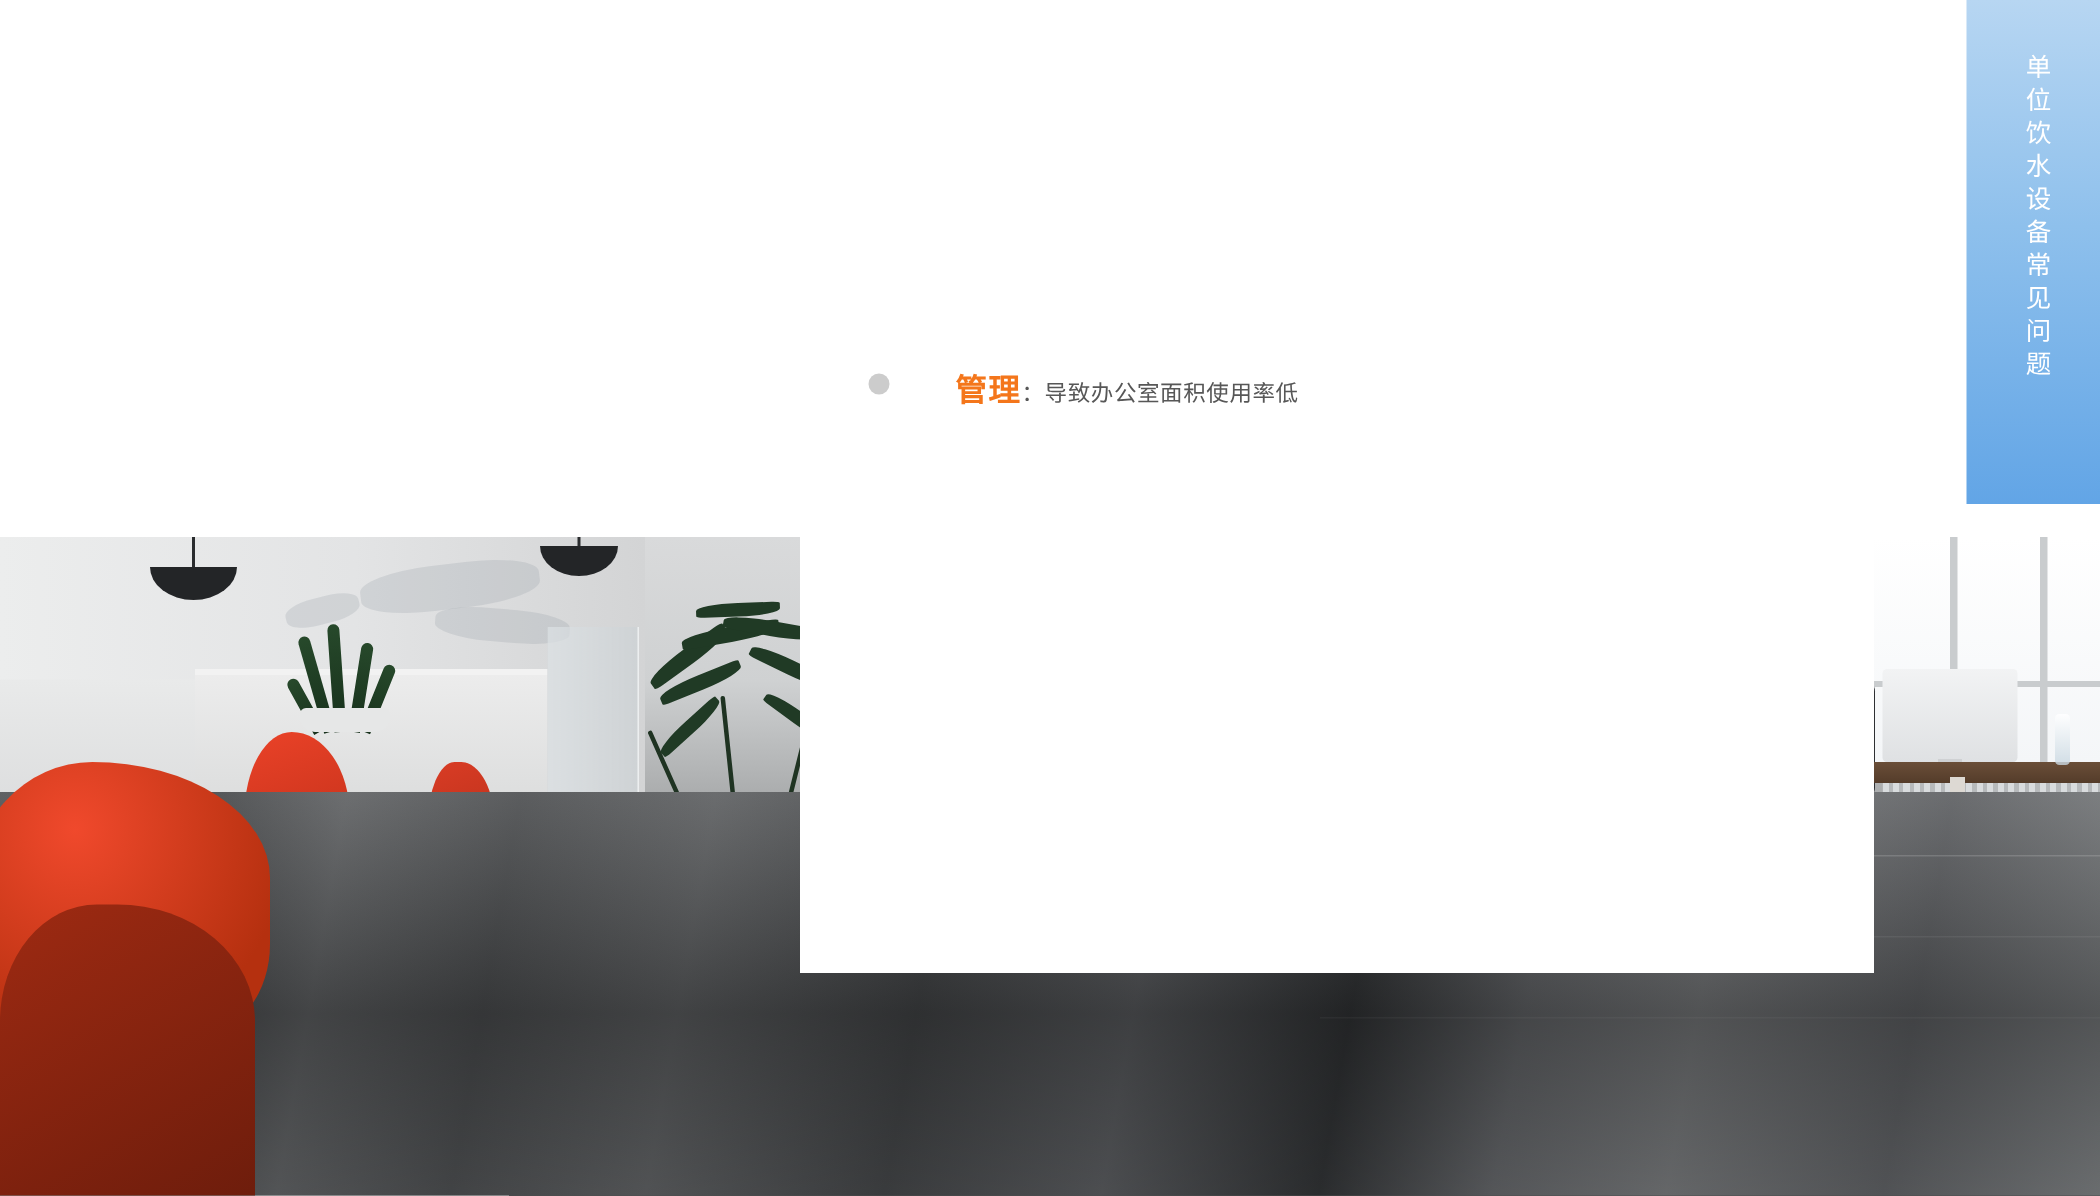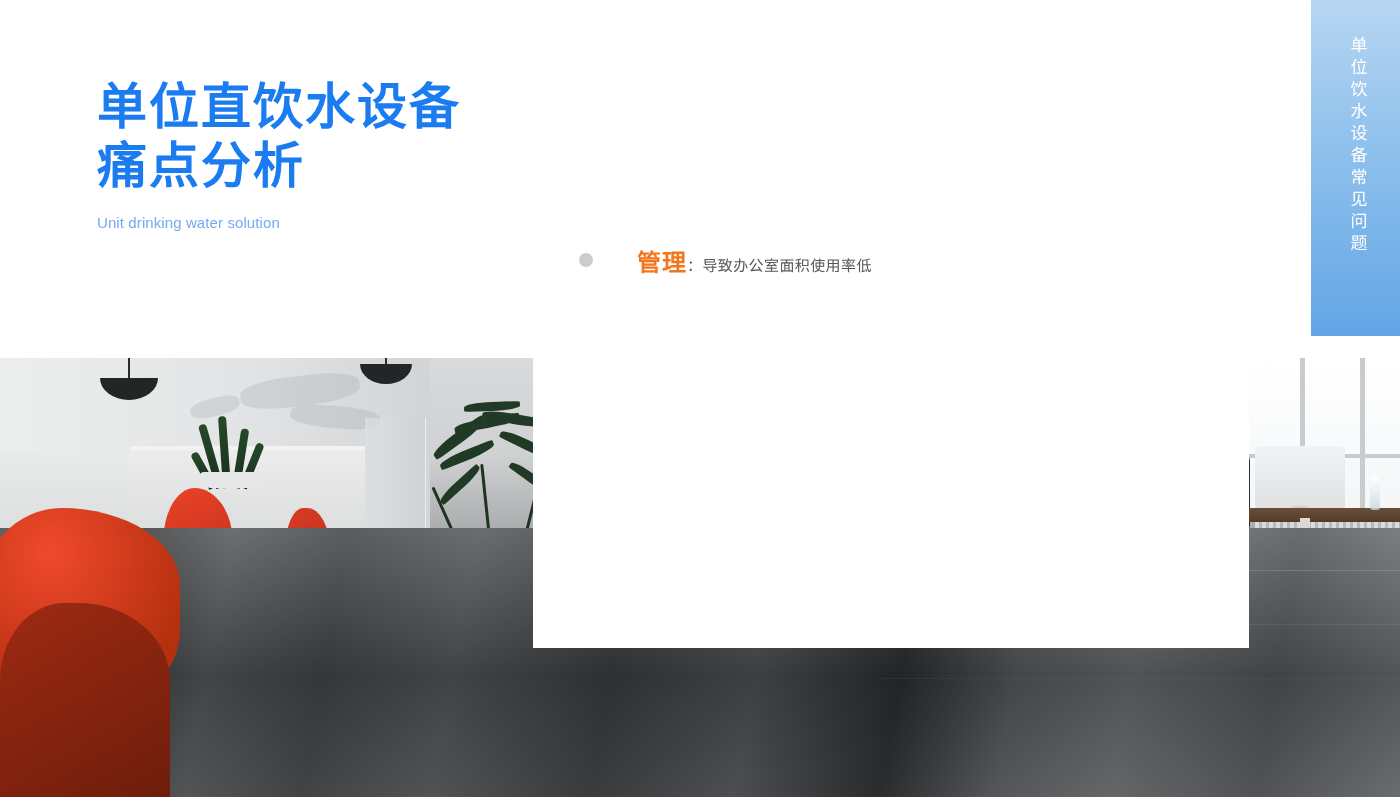--- a/index.html
+++ b/index.html
@@ -277,21 +277,21 @@
     width: 14px;
     height: 14px;
     border-radius: 50%;
     background: #cccccc;
     flex: 0 0 auto;
     position: relative;
     top: -4px;
   }
   .bullet-key {
     margin-left: 44px;
-    font-size: 24px;
+    font-size: 21px;
     font-weight: bold;
     color: #f4761b;
     letter-spacing: 1px;
     flex: 0 0 auto;
   }
   .bullet-desc {
     font-size: 15px;
     color: #575757;
     letter-spacing: 0.4px;
     white-space: nowrap;
@@ -448,25 +448,20 @@
                 background: linear-gradient(to right,#8a5a33,#c08a4f 40%,#8a5730 85%,#6d4526);
                 border-radius:4px 4px 11px 11px;"></div>
     <div style="position:absolute; left:-20px; top:150px; width:200px; height:180px;
                 background: radial-gradient(ellipse at 35% 25%, #f0492c, #b5300f 78%);
                 border-radius: 55% 80% 30% 24% / 66% 58% 44% 36%;"></div>
     <div style="position:absolute; left:0px; top:245px; width:170px; height:194px;
                 background: linear-gradient(150deg, #9e2a12, #6e1d0c);
                 border-radius: 38% 54% 0 0 / 40% 40% 0 0;"></div>
   </div>
 
-  <div class="headline">
-    <div class="title-line">单位直饮水设备</div>
-    <div class="title-line">痛点分析</div>
-    <div class="subtitle">Unit drinking water solution</div>
-  </div>
 
   <div class="card">
     <div class="bullet-list">
 
       <div class="bullet-row">
         <span class="bullet-dot"></span>
         <span class="bullet-key">管理</span>
         <span class="bullet-desc">：导致办公室面积使用率低</span>
       </div>
 

